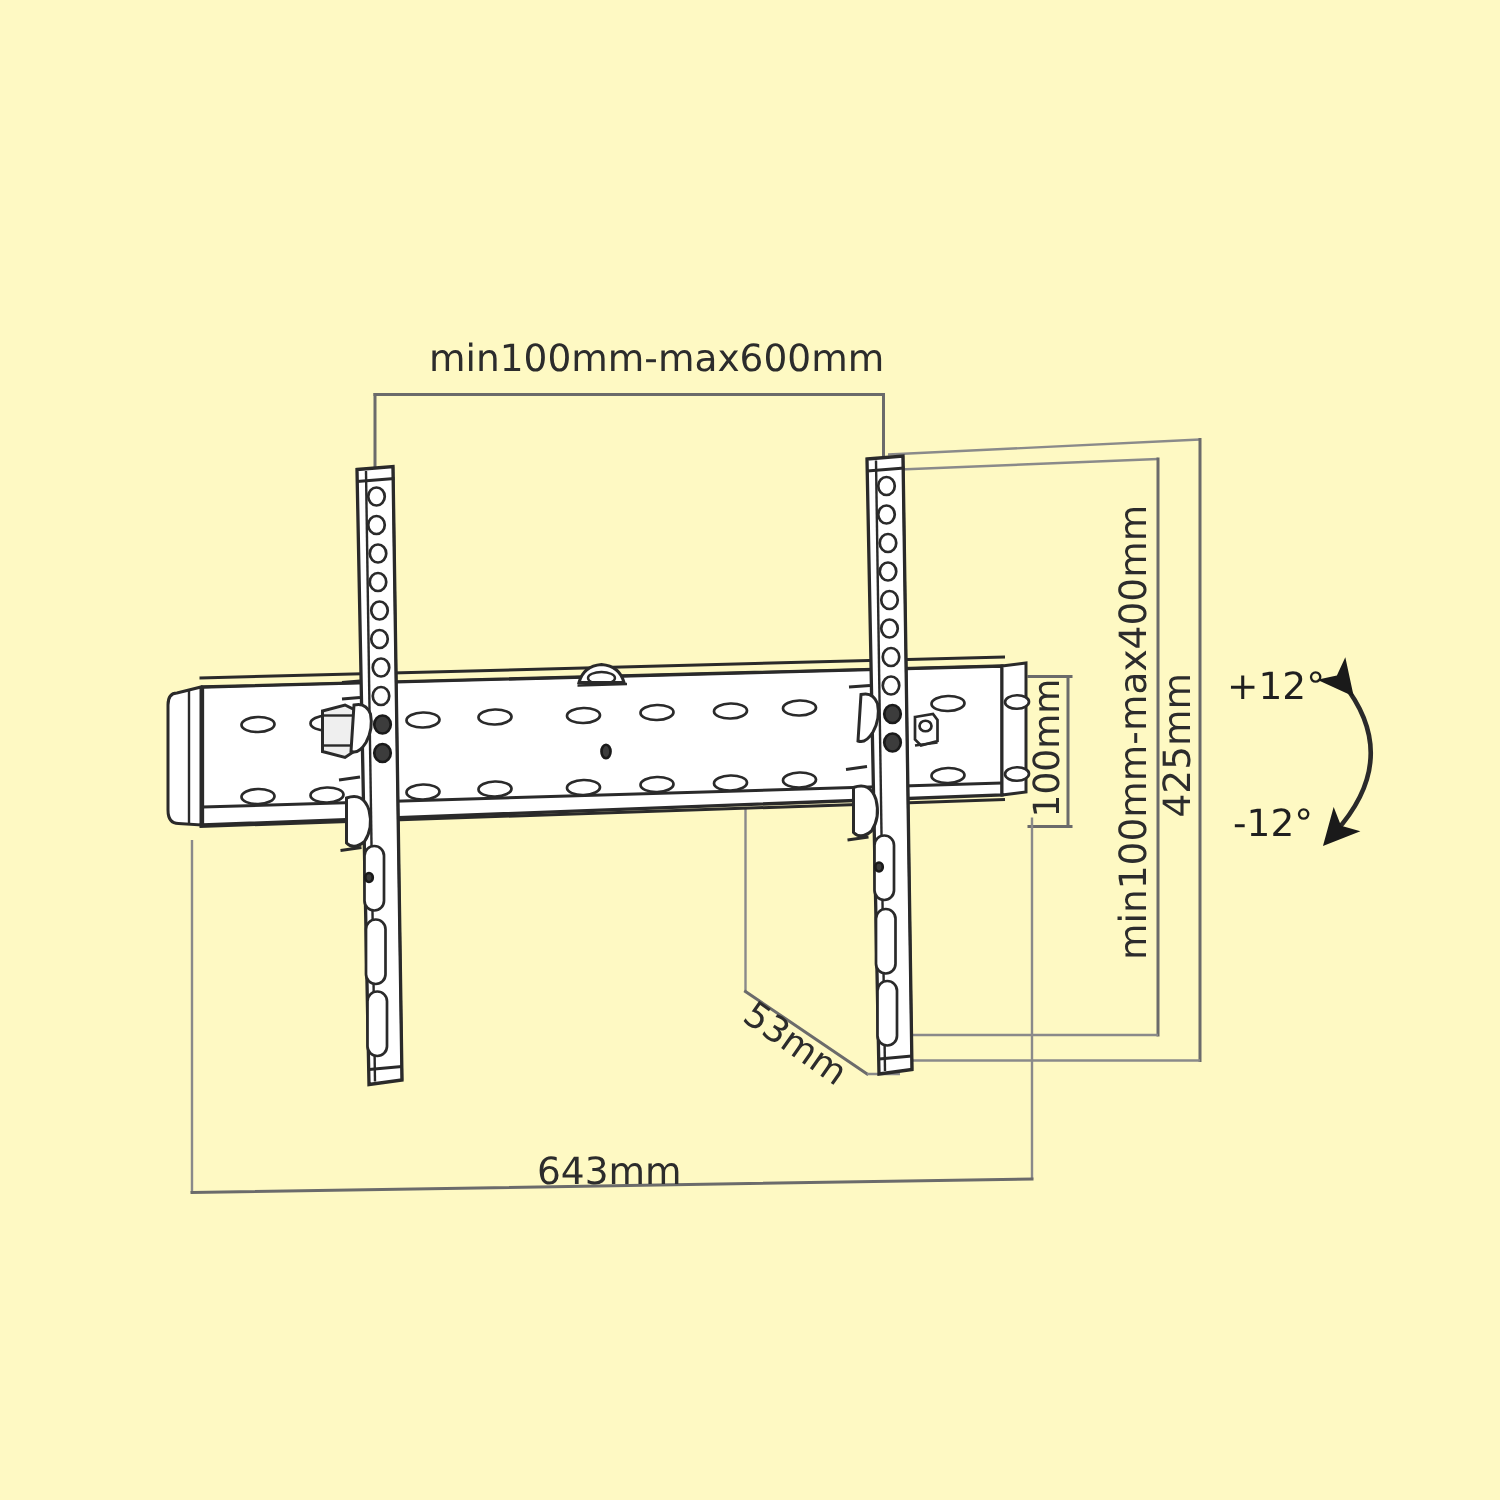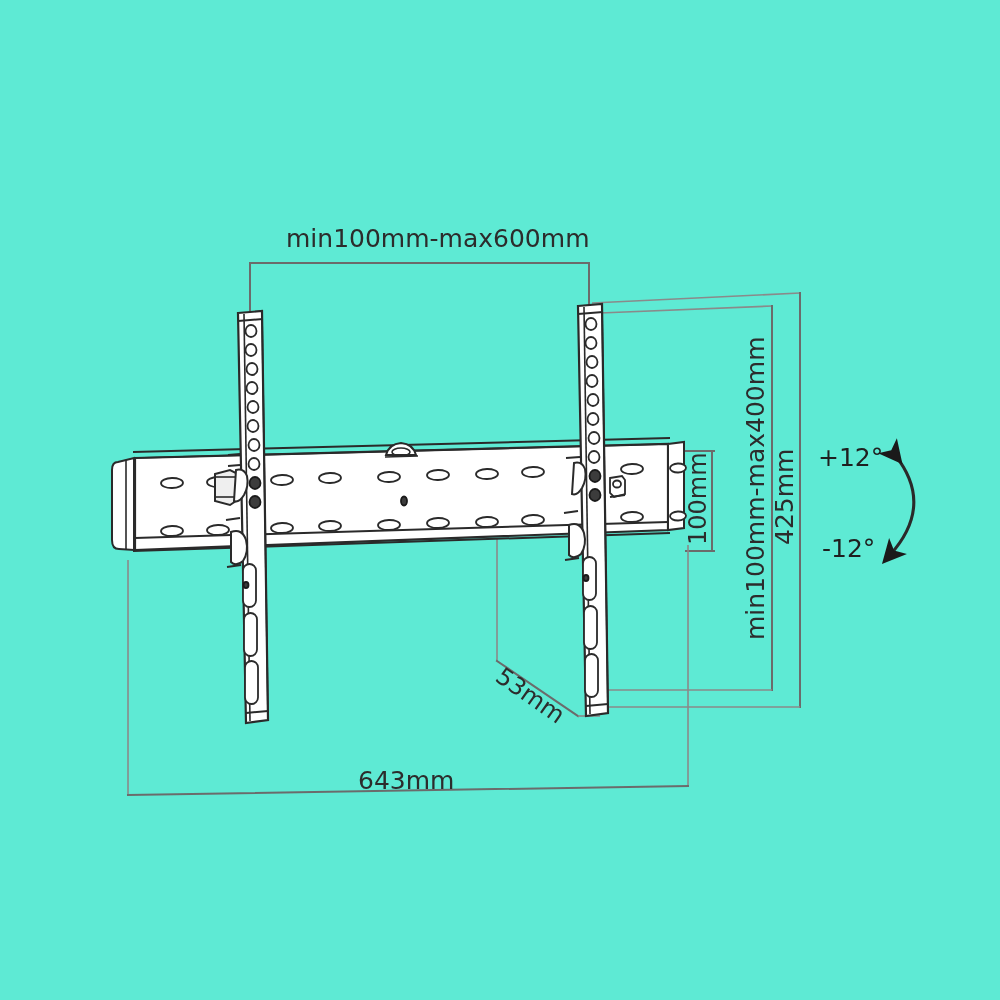--- a/index.html
+++ b/index.html
@@ -4,21 +4,21 @@
 <style>
   html, body {
     margin: 0;
     padding: 0;
     background: #ffffff;
   }
   #stage {
     position: relative;
     width: 1000px;
     height: 1000px;
-    background: #5eead4;
+    background: #fef9c3;
     overflow: hidden;
     font-family: "DejaVu Sans", "Liberation Sans", sans-serif;
   }
   #drawing {
     position: absolute;
     left: 0;
     top: 0;
     width: 1000px;
     height: 1000px;
   }

